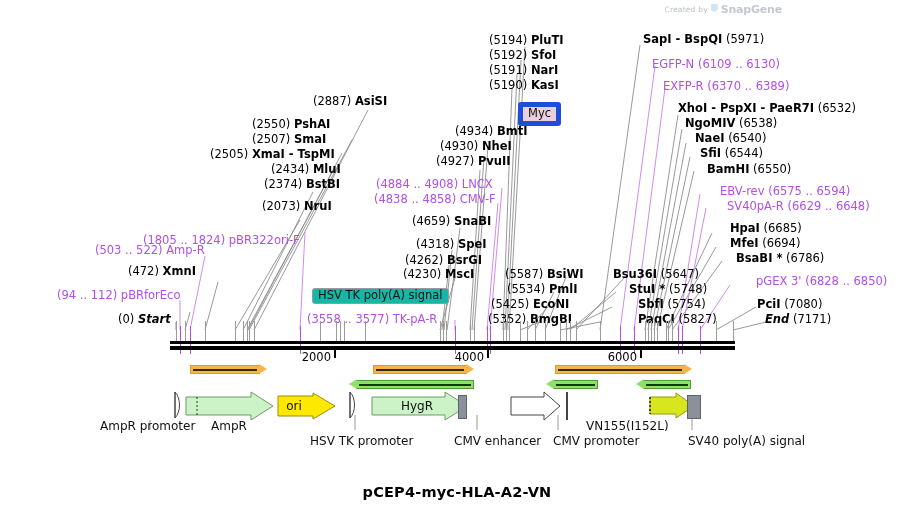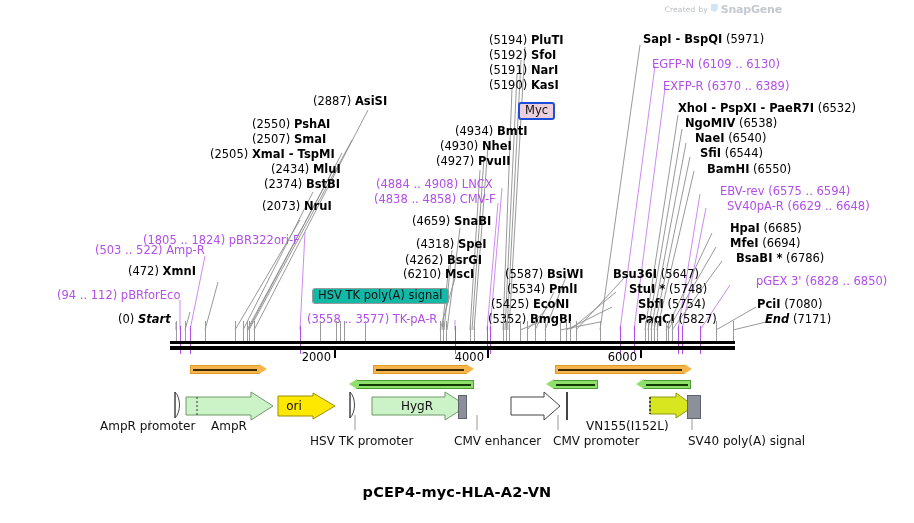--- a/index.html
+++ b/index.html
@@ -28,21 +28,21 @@
   
   .lbl{position:absolute;white-space:nowrap;font-size:11.5px;line-height:13px;}
   .lbl .pos{color:#000;font-weight:400;}
   .lbl .enz{color:#000;font-weight:bold;}
   .lbl.prim{color:#b14fe8;}
   .lbl.prim .pos{color:#b14fe8;}
   .lbl.prim .enz{color:#b14fe8;font-weight:400;}
   .lbl.ital .enz{font-style:italic;}
   .lbl.tag{background:#14b8a6;border:1px solid #9a9a9a;border-radius:3px;
     padding:0px 5px 1px 5px;font-size:11.5px;color:#111;}
-  .lbl.tagpink{background:#eccfdd;border:2px solid #1d4ed8;border-radius:3px;
+  .lbl.tagpink{background:#eccfdd;border:5px solid #1d4ed8;border-radius:3px;
     padding:0px 5px 1px 5px;font-size:11.5px;color:#111;}
 
   
   .bb-top{position:absolute;left:170px;top:341px;width:565px;height:3px;background:#000;}
   .bb-bot{position:absolute;left:170px;top:346px;width:565px;height:4px;background:#000;}
 
   .ruler-tick{position:absolute;width:2px;height:8px;background:#000;top:350px;}
   .ruler-num{position:absolute;top:350px;font-size:11.5px;color:#000;
              transform:translateX(-100%);padding-right:3px;}
 
@@ -216,21 +216,21 @@
   </div>
   <div class="lbl" style="left:507px;top:283px;">
     <span class="pos">(5534)</span>
     <span class="enz">PmlI</span>
   </div>
   <div class="lbl" style="left:505px;top:268px;">
     <span class="pos">(5587)</span>
     <span class="enz">BsiWI</span>
   </div>
   <div class="lbl" style="left:403px;top:268px;">
-    <span class="pos">(6210)</span>
+    <span class="pos">(4230)</span>
     <span class="enz">MscI</span>
   </div>
   <div class="lbl" style="left:405px;top:254px;">
     <span class="pos">(4262)</span>
     <span class="enz">BsrGI</span>
   </div>
   <div class="lbl" style="left:416px;top:238px;">
     <span class="pos">(4318)</span>
     <span class="enz">SpeI</span>
   </div>

